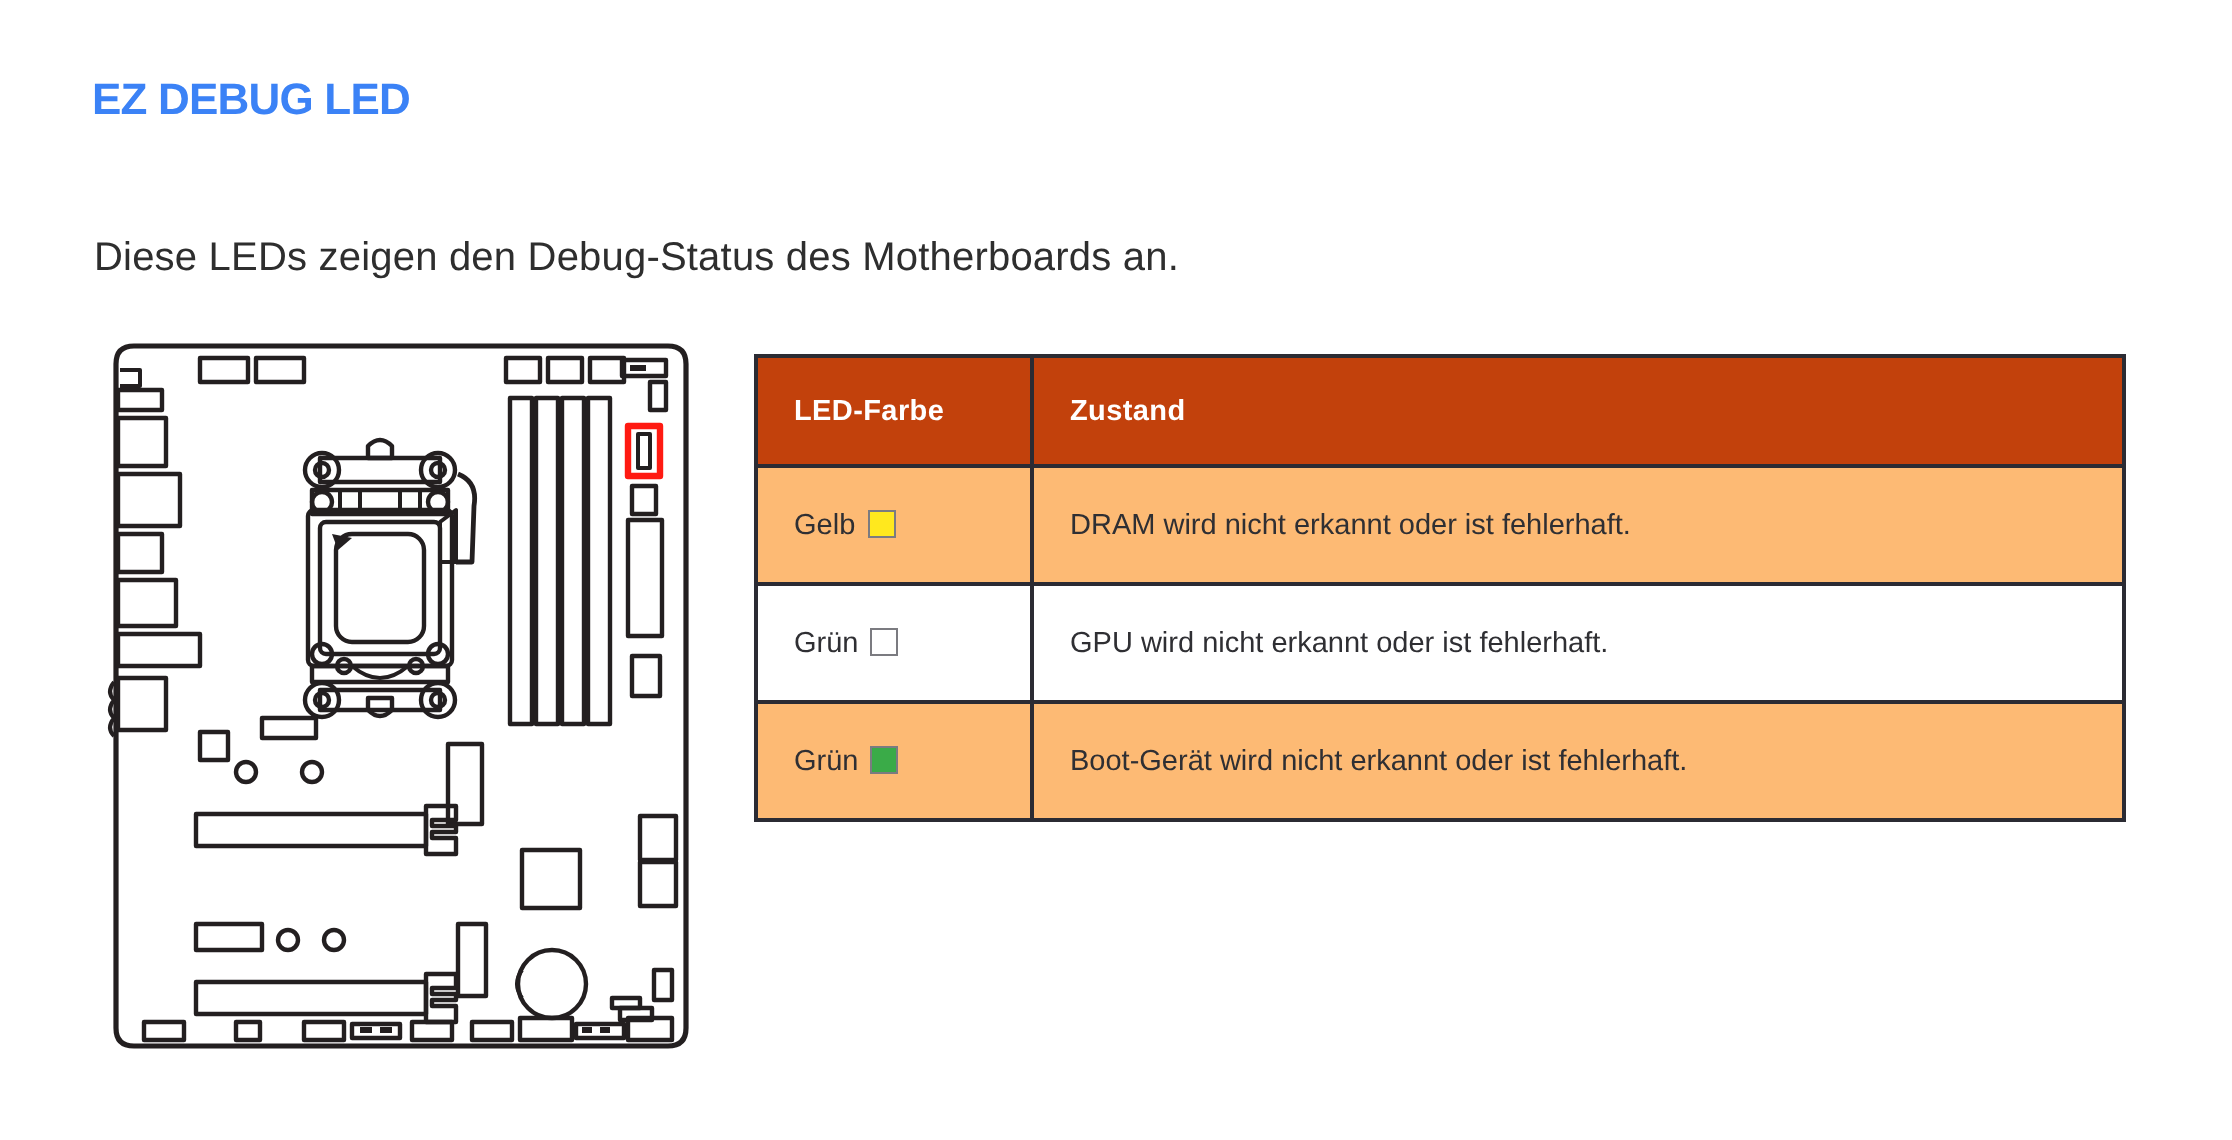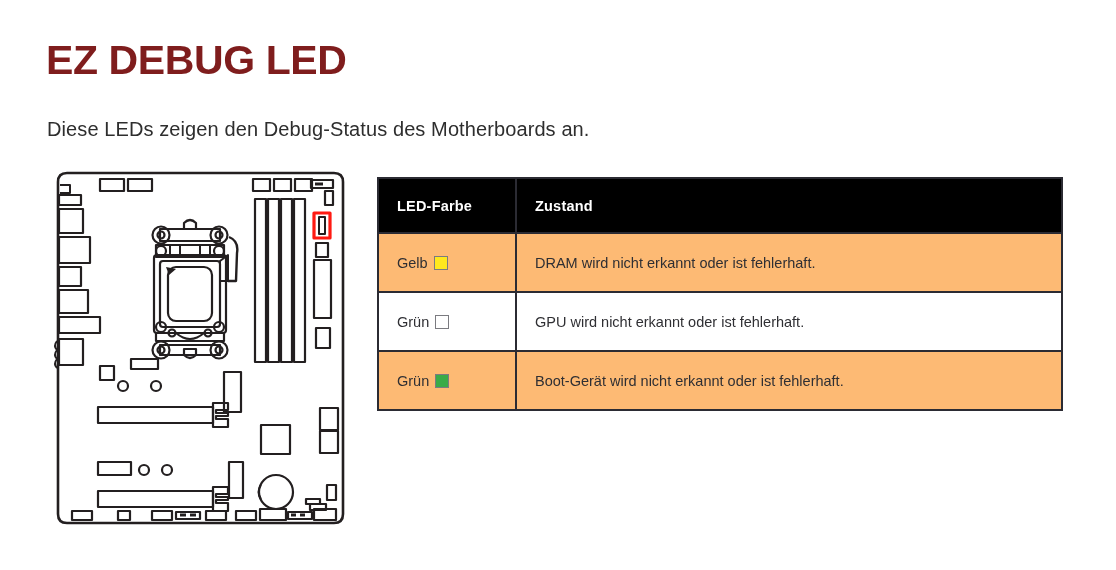--- a/index.html
+++ b/index.html
@@ -14,24 +14,24 @@
     color: #231f20;
     overflow: hidden;
     position: relative;
   }
 
   
   #page-title {
     position: absolute;
     left: 46px;
     top: 38px;
-    font-size: 41px;
+    font-size: 22px;
     font-weight: bold;
     letter-spacing: -0.4px;
-    color: #7f1d1d;
+    color: #3b82f6;
     line-height: 1.1;
   }
   #page-subtitle {
     position: absolute;
     left: 47px;
     top: 116px;
     font-size: 20px;
     font-weight: normal;
     color: #2e2e2e;
     line-height: 1.3;
@@ -62,21 +62,21 @@
   #led-table col.c-state { width: 546px; }
 
   #led-table th,
   #led-table td {
     border: 2px solid #2b2b33;
     padding: 0 18px;
     text-align: left;
     vertical-align: middle;
   }
   #led-table thead th {
-    background: #000000;
+    background: #c2410c;
     color: #ffffff;
     font-weight: bold;
     height: 53px;
     font-size: 14.5px;
     letter-spacing: 0.2px;
   }
   #led-table tbody tr td {
     height: 57px;
     color: #2f2f33;
     font-size: 14.5px;

